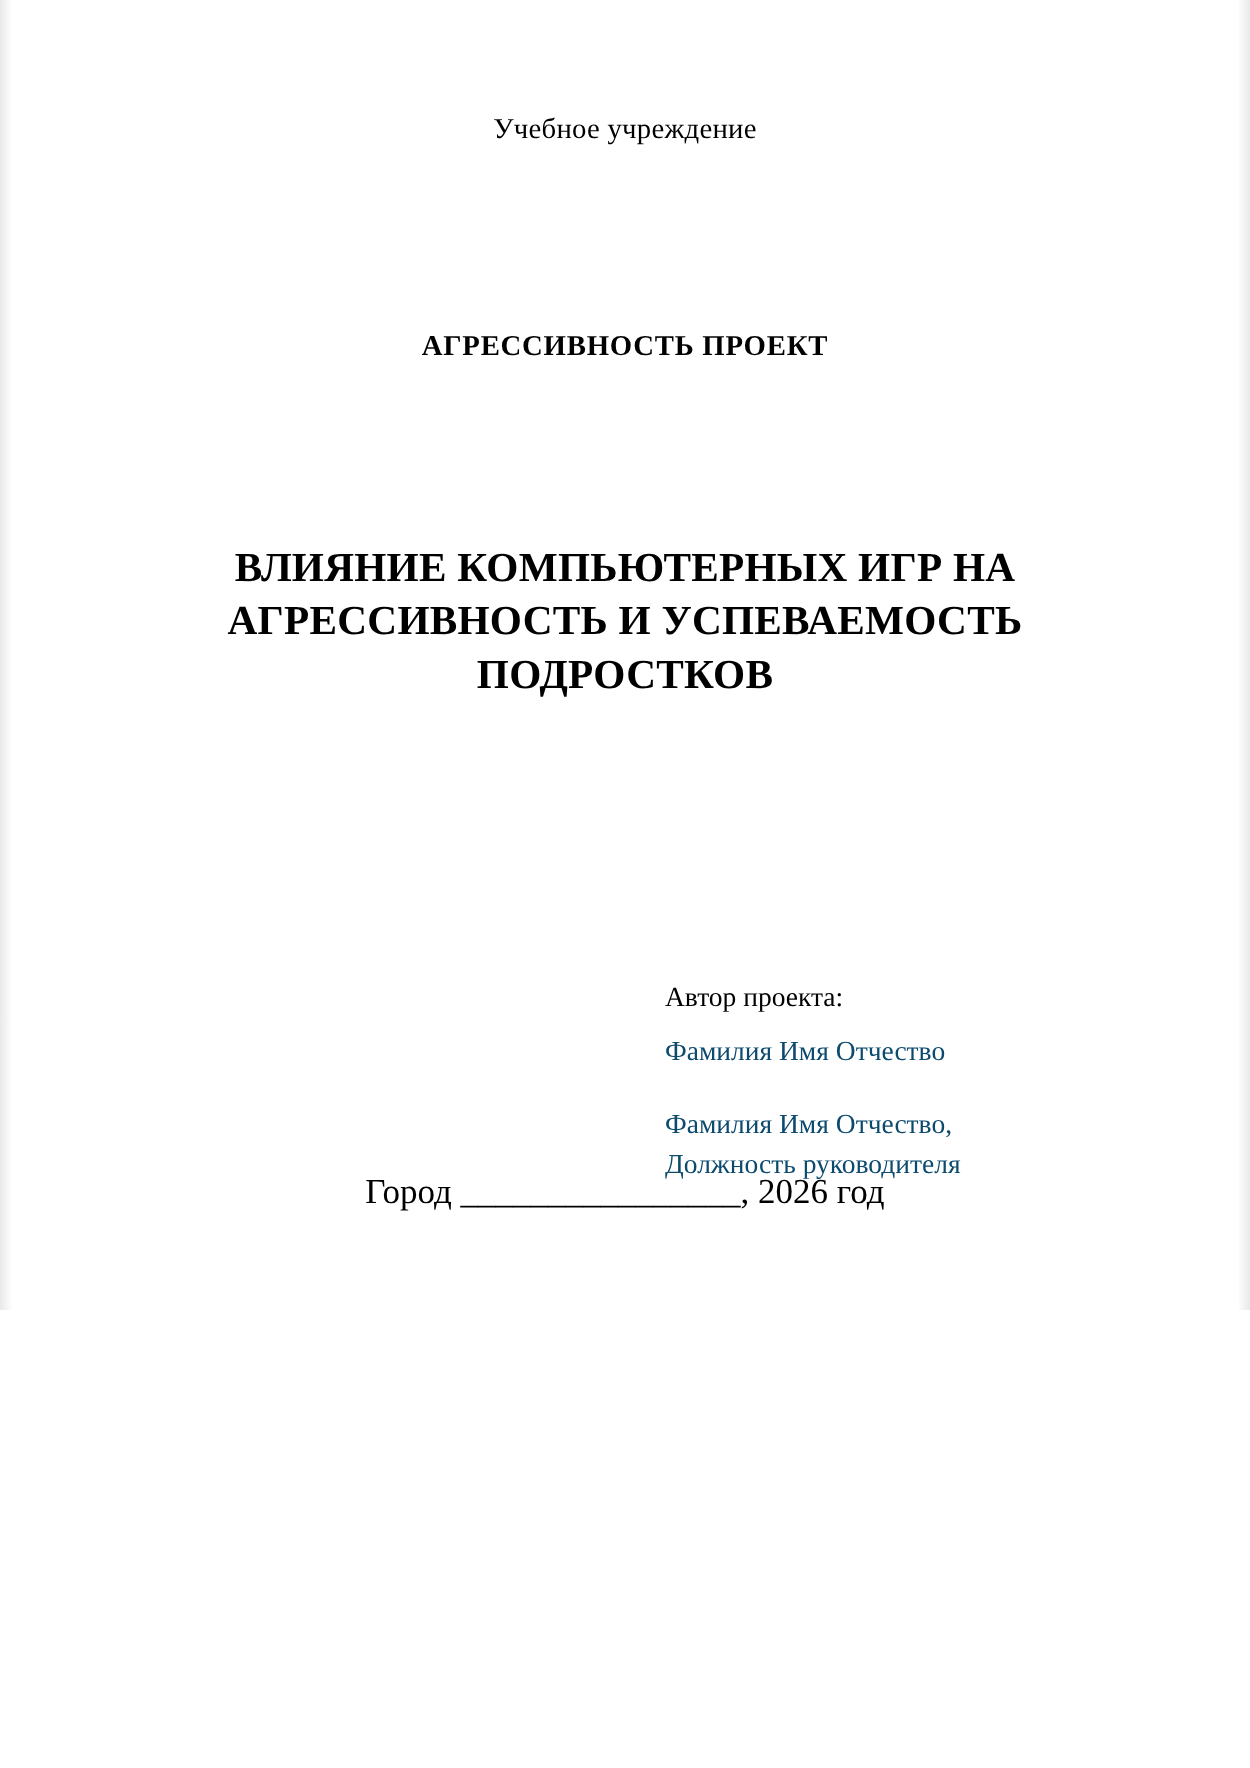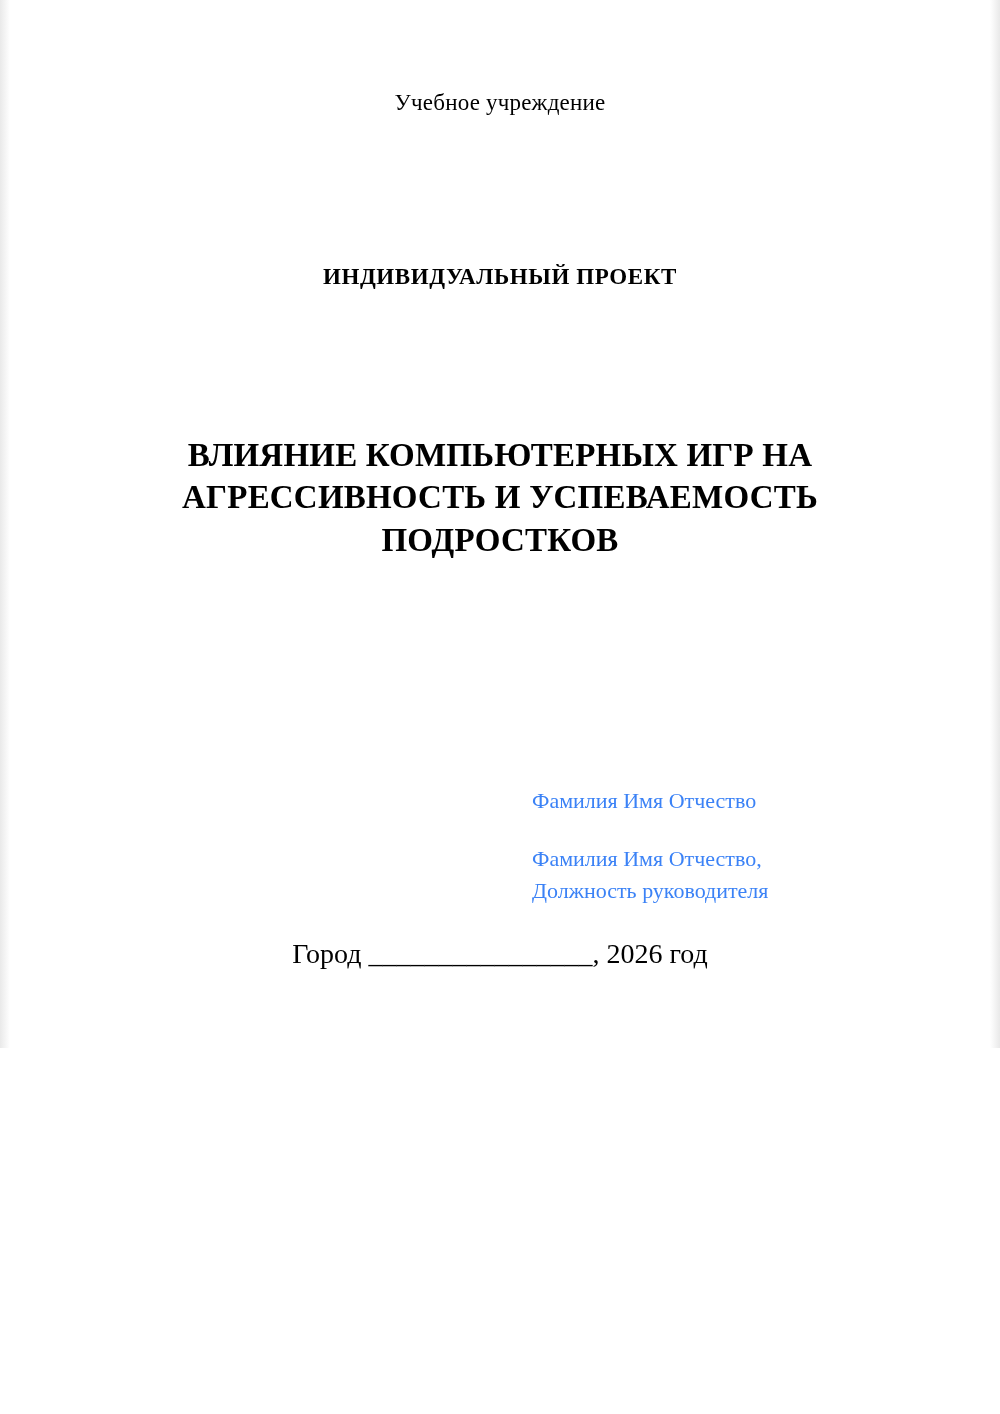--- a/index.html
+++ b/index.html
@@ -84,21 +84,21 @@
     margin-bottom: 26px;
   }
   .credits .label {
     font-size: 22px;
     color: #000000;
     margin-bottom: 14px;
     line-height: 1.2;
   }
   .credits .value {
     font-size: 22px;
-    color: #3b82f6;
+    color: #0c4a6e;
     line-height: 1.45;
   }
 
   .footer {
     position: absolute;
     bottom: 78px;
     left: 0;
     right: 0;
     text-align: center;
     font-size: 28px;
@@ -108,26 +108,27 @@
     white-space: pre;
   }
 </style>
 </head>
 <body>
 
 <div class="page">
 
   <div class="institution">Учебное учреждение</div>
 
-  <div class="doc-type">ИНДИВИДУАЛЬНЫЙ ПРОЕКТ</div>
+  <div class="doc-type">АГРЕССИВНОСТЬ ПРОЕКТ</div>
 
   <h1 class="title">ВЛИЯНИЕ КОМПЬЮТЕРНЫХ ИГР НА АГРЕССИВНОСТЬ И УСПЕВАЕМОСТЬ ПОДРОСТКОВ</h1>
 
   <div class="credits">
     <div class="block">
+      <div class="label">Автор проекта:</div>
       <div class="value">Фамилия Имя Отчество</div>
     </div>
     <div class="block">
       <div class="value">Фамилия Имя Отчество,</div>
       <div class="value">Должность руководителя</div>
     </div>
   </div>
 
   <div class="footer">
     <span class="city-line">Город ________________, 2026 год</span>

